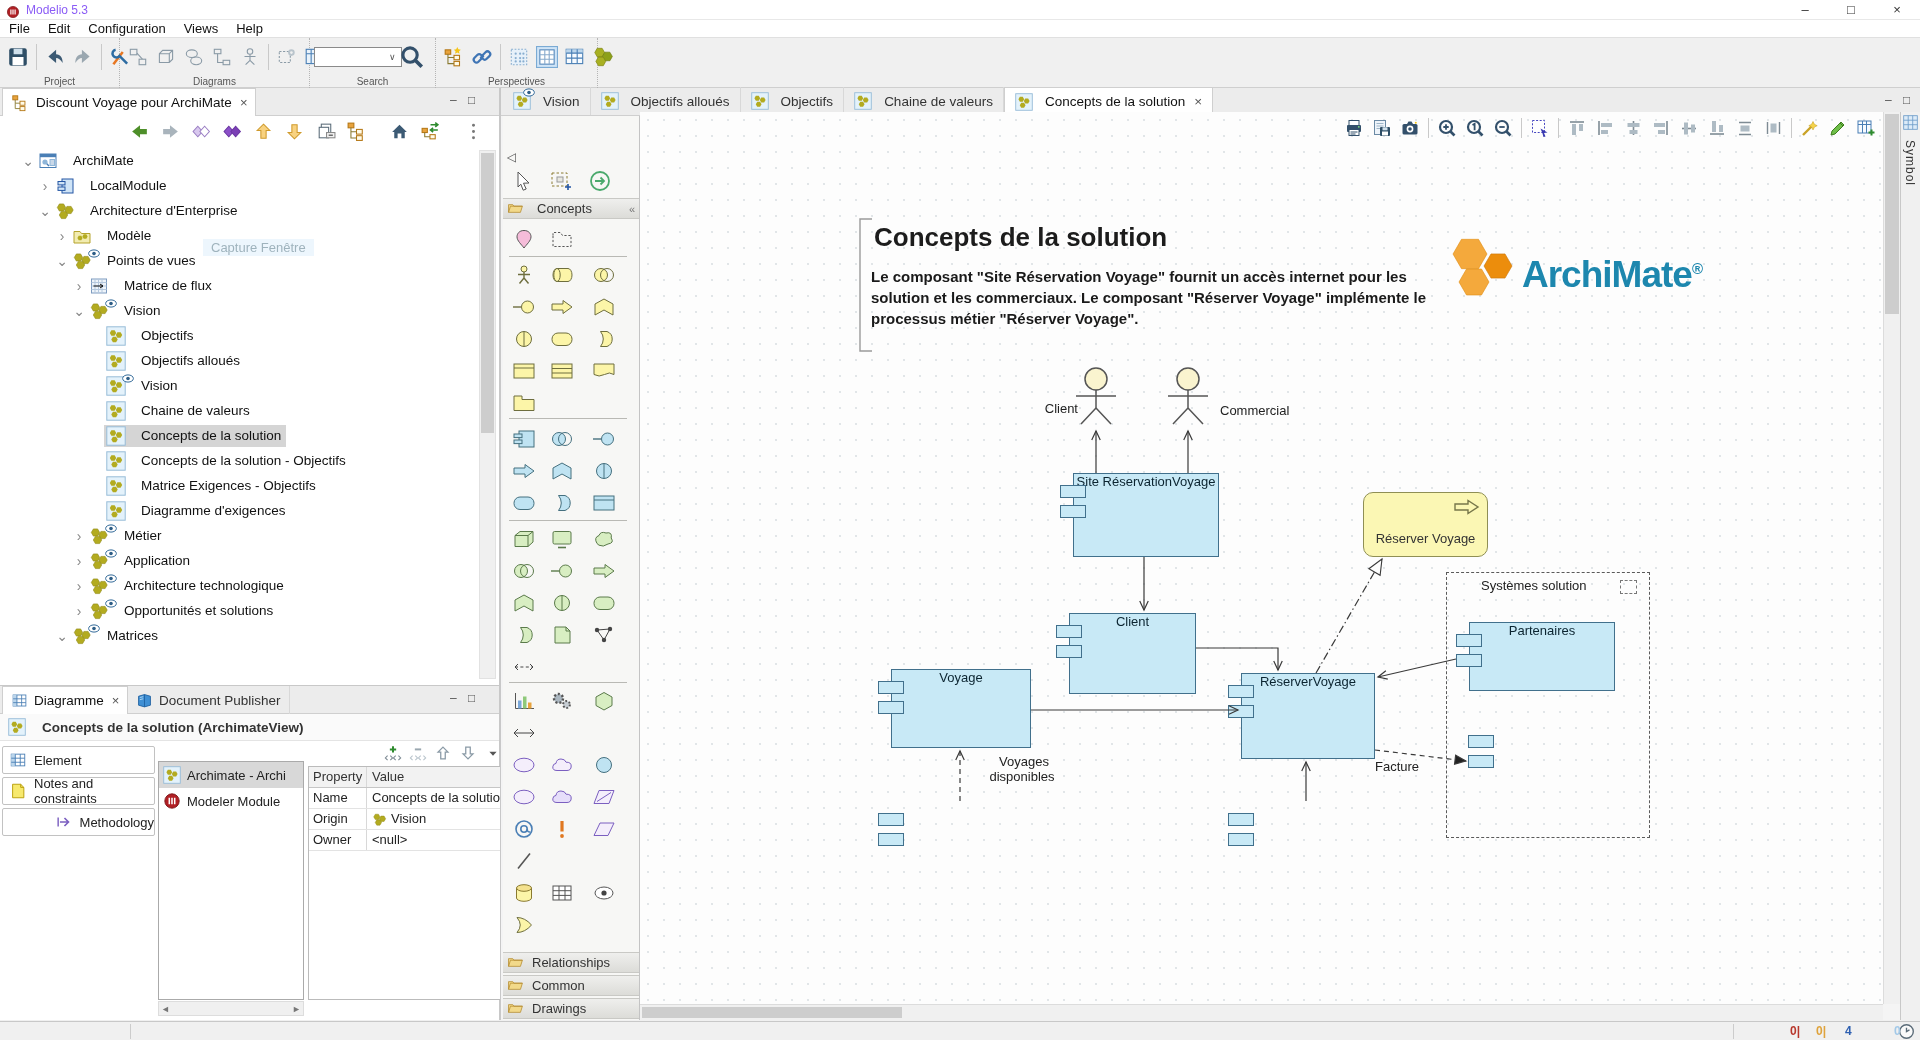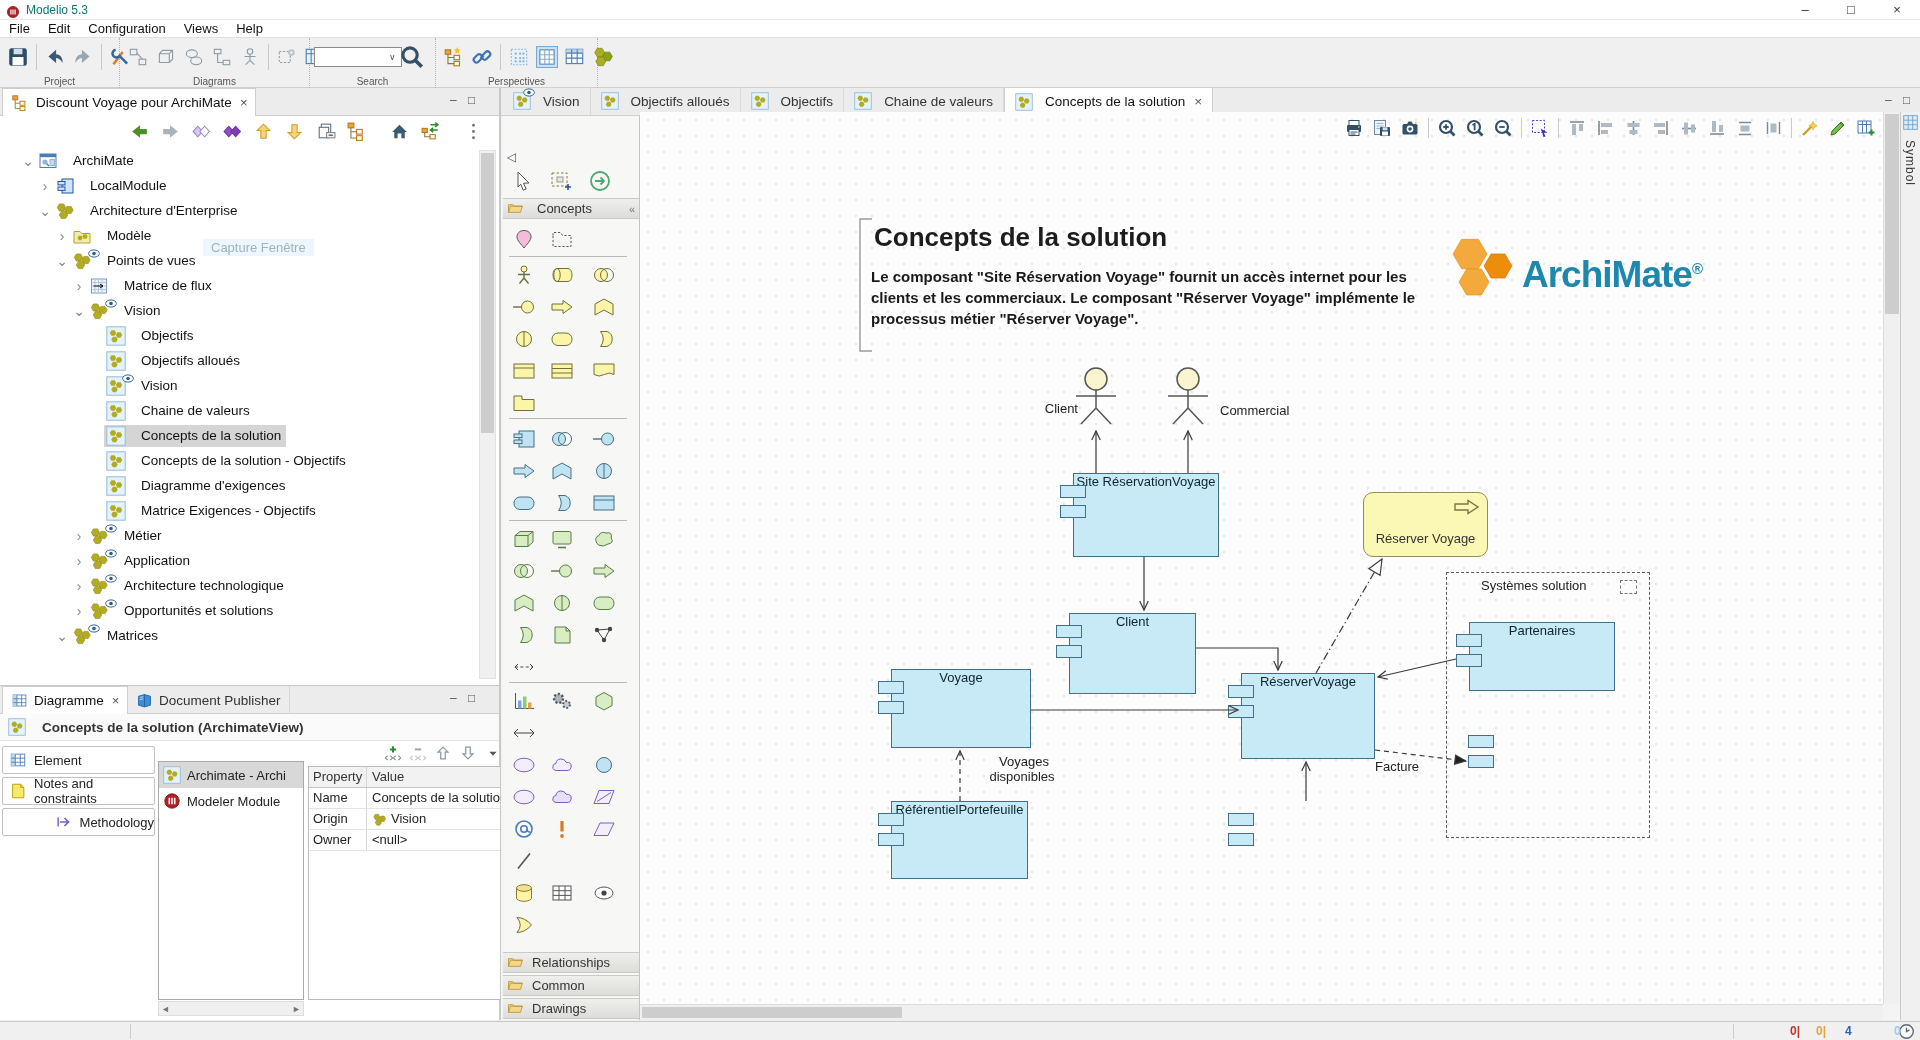--- a/index.html
+++ b/index.html
@@ -4,21 +4,21 @@
 <style>
   * { margin:0; padding:0; box-sizing:border-box; }
   html,body { width:1920px; height:1040px; overflow:hidden; }
   body { font-family:"Liberation Sans","DejaVu Sans",sans-serif; font-size:13px; color:#222; background:#f0f0f0; position:relative; }
   .abs { position:absolute; }
   .ic { display:inline-block; vertical-align:middle; }
   .ic svg { display:block; }
 
   
   #titlebar { left:0; top:0; width:1920px; height:20px; background:#ffffff; border-bottom:1px solid #e8e8e8; }
-  #title-text { left:26px; top:3px; font-size:12px; color:#0f766e; }
+  #title-text { left:26px; top:3px; font-size:12px; color:#8b5cf6; }
   #app-icon { left:6px; top:3px; }
   .winbtn { top:0; width:46px; height:20px; text-align:center; line-height:19px; font-size:13px; color:#333; }
   #menubar { left:0; top:20px; width:1920px; height:17px; background:#ffffff; }
   .menu-item { display:inline-block; padding:1px 9px; font-size:13px; color:#111; }
 
   
   #toolbar { left:0; top:37px; width:1920px; height:51px; background:#f0f0f0; border-top:1px solid #e0e0e0; border-bottom:1px solid #cfcfcf; }
   .tb-group { position:absolute; top:0; height:50px; border-right:1px dotted #b5b5b5; }
   .tb-icons { position:absolute; left:4px; top:3px; height:32px; display:flex; align-items:center; }
   .tb-label { position:absolute; left:0; right:0; bottom:1px; text-align:center; font-size:10px; color:#555; }
@@ -489,33 +489,33 @@
       </div>
       <div class="tree-row" style="padding-left: 88px;">
         <span class="tree-chev" style="font-size: 14px;"></span>
         <span class="row-inner">
           <span class="tree-ic"><span class="ic" style="width:20px;height:20px"><svg width="20" height="20" viewBox="0 0 20 20">
                 <rect x="0.8" y="0.8" width="18.4" height="18.4" fill="#e4f2fb" stroke="#96bbd8"></rect>
                 <polygon points="10.2,7.0 8.6,9.8 5.4,9.8 3.8,7.0 5.4,4.2 8.6,4.2" fill="#b3ab20"></polygon>
                 <polygon points="16.2,9.0 14.6,11.8 11.4,11.8 9.8,9.0 11.4,6.2 14.6,6.2" fill="#b3ab20"></polygon>
                 <polygon points="11.7,13.5 10.1,16.3 6.9,16.3 5.3,13.5 6.9,10.7 10.1,10.7" fill="#b3ab20"></polygon>
               </svg></span></span>
-          <span class="tree-label">Diagramme d'exigences</span>
+          <span class="tree-label">Matrice Exigences - Objectifs</span>
         </span>
       </div>
       <div class="tree-row" style="padding-left: 88px;">
         <span class="tree-chev" style="font-size: 14px;"></span>
         <span class="row-inner">
           <span class="tree-ic"><span class="ic" style="width:20px;height:20px"><svg width="20" height="20" viewBox="0 0 20 20">
                 <rect x="0.8" y="0.8" width="18.4" height="18.4" fill="#e4f2fb" stroke="#96bbd8"></rect>
                 <polygon points="10.2,7.0 8.6,9.8 5.4,9.8 3.8,7.0 5.4,4.2 8.6,4.2" fill="#b3ab20"></polygon>
                 <polygon points="16.2,9.0 14.6,11.8 11.4,11.8 9.8,9.0 11.4,6.2 14.6,6.2" fill="#b3ab20"></polygon>
                 <polygon points="11.7,13.5 10.1,16.3 6.9,16.3 5.3,13.5 6.9,10.7 10.1,10.7" fill="#b3ab20"></polygon>
               </svg></span></span>
-          <span class="tree-label">Matrice Exigences - Objectifs</span>
+          <span class="tree-label">Diagramme d'exigences</span>
         </span>
       </div>
       <div class="tree-row" style="padding-left: 71px;">
         <span class="tree-chev" style="font-size: 14px;">›</span>
         <span class="row-inner">
           <span class="tree-ic"><span class="ic" style="width:20px;height:20px"><svg width="20" height="20" viewBox="0 0 20 20">
                 <polygon points="10.7,6.5 8.6,10.1 4.4,10.1 2.3,6.5 4.4,2.9 8.6,2.9" fill="#b3ab20" stroke="#8f8812" stroke-width="0.6"></polygon>
                 <polygon points="18.2,9.0 16.1,12.6 11.9,12.6 9.8,9.0 11.9,5.4 16.1,5.4" fill="#b3ab20" stroke="#8f8812" stroke-width="0.6"></polygon>
                 <polygon points="12.7,14.0 10.6,17.6 6.4,17.6 4.3,14.0 6.4,10.4 10.6,10.4" fill="#b3ab20" stroke="#8f8812" stroke-width="0.6"></polygon>
               </svg></span><span class="eye-badge"><svg width="12" height="9" viewBox="0 0 12 9">
@@ -1335,21 +1335,21 @@
     </div>
 
   <div id="canvas">
     <div id="dlayer">
         <div style="position: absolute; left: 218px; top: 112px;"><svg width="16" height="134" viewBox="0 0 16 134">
             <path d="M14 1 H2 V133 H14" fill="none" stroke="#9a9a9a" stroke-width="1.4"></path>
           </svg></div>
         <div id="dg-title" style="left: 234px; top: 116px;">Concepts de la solution</div>
         <div id="dg-desc" style="left: 231px; top: 160px;">
           <div>Le composant "Site Réservation Voyage" fournit un accès internet pour les</div>
-          <div>clients et les commerciaux. Le composant "Réserver Voyage" implémente le</div>
+          <div>solution et les commerciaux. Le composant "Réserver Voyage" implémente le</div>
           <div>processus métier "Réserver Voyage".</div>
         </div>
         <div style="position: absolute; left: 806px; top: 128px;"><svg width="74" height="72" viewBox="0 0 74 72">
             <polygon points="41.0,20.0 32.5,34.7 15.5,34.7 7.0,20.0 15.5,5.3 32.5,5.3" fill="#f4a93c" stroke="#e08d12" stroke-width="0.6"></polygon>
             <polygon points="66.0,32.0 59.0,44.1 45.0,44.1 38.0,32.0 45.0,19.9 59.0,19.9" fill="#ec8d0c" stroke="#c97608" stroke-width="0.6"></polygon>
             <polygon points="43.0,48.0 35.5,61.0 20.5,61.0 13.0,48.0 20.5,35.0 35.5,35.0" fill="#f4a93c" stroke="#e08d12" stroke-width="0.6"></polygon>
           </svg></div>
         <div id="dg-logo-text" style="left: 882px; top: 148px;"><span>ArchiMate</span><sup>®</sup></div>
         <div id="dg-group" style="left: 806px; top: 466px; width: 204px; height: 266px; position: absolute;">
           <span class="glabel">Systèmes solution</span>
@@ -1370,24 +1370,20 @@
           <div>Voyage</div>
         </div>
         <div class="comp-port" style="left: 238px; top: 575px;"></div>
         <div class="comp-port" style="left: 238px; top: 595px;"></div>
         <div class="comp" style="left: 601px; top: 567px; width: 134px; height: 86px;">
           <div>Réserver</div>
           <div>Voyage</div>
         </div>
         <div class="comp-port" style="left: 588px; top: 579px;"></div>
         <div class="comp-port" style="left: 588px; top: 599px;"></div>
-        <div class="comp" style="left: 251px; top: 695px; width: 137px; height: 78px;">
-          <div>Référentiel</div>
-          <div>Portefeuille</div>
-        </div>
         <div class="comp-port" style="left: 238px; top: 707px;"></div>
         <div class="comp-port" style="left: 238px; top: 727px;"></div>
         <div class="comp-port" style="left: 588px; top: 707px;"></div>
         <div class="comp-port" style="left: 588px; top: 727px;"></div>
         <div class="comp" style="left: 829px; top: 516px; width: 146px; height: 69px;">
           <div>Partenaires</div>
         </div>
         <div class="comp-port" style="left: 816px; top: 528px;"></div>
         <div class="comp-port" style="left: 816px; top: 548px;"></div>
         <div class="comp-port" style="left: 828px; top: 629px;"></div>

